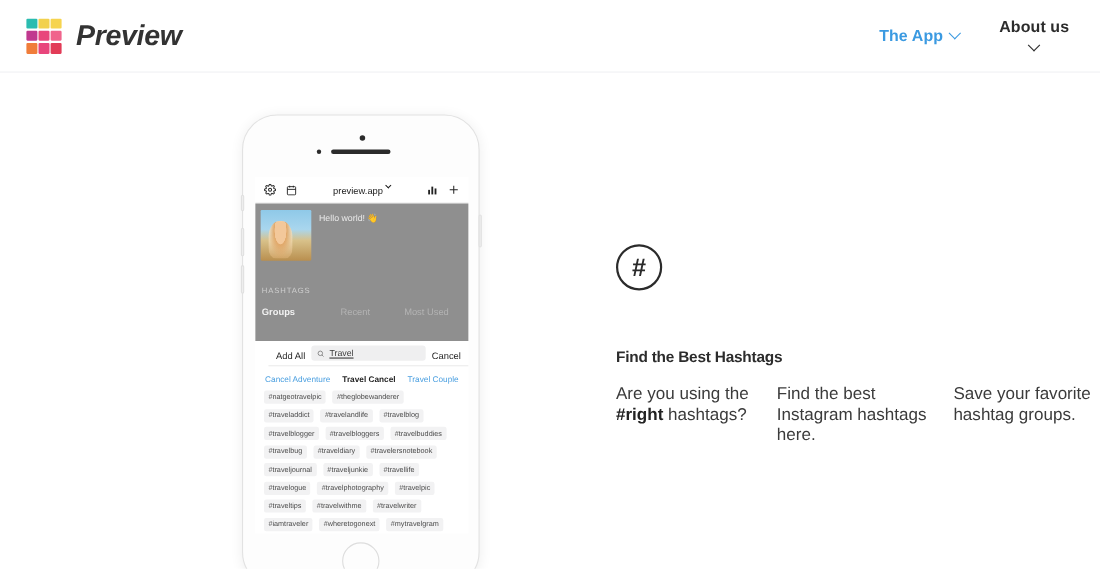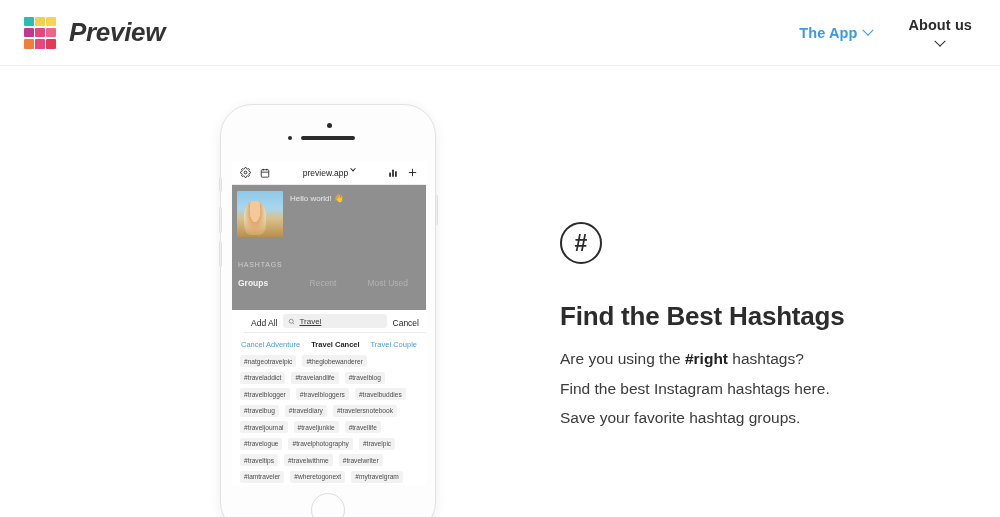--- a/index.html
+++ b/index.html
@@ -362,31 +362,30 @@
     display: flex;
     align-items: center;
     justify-content: center;
     font-size: 23px;
     font-weight: bold;
     color: #2b2b2b;
     line-height: 1;
   }
 
   .feature-title {
-    margin-top: 37px;
-    font-size: 26px;
+    margin-top: 52px;
+    font-size: 14px;
     font-weight: bold;
     color: #2c2c2c;
     letter-spacing: -0.2px;
   }
 
   .feature-lines {
     margin-top: 18px;
     display: flex;
-    flex-direction: column;
     gap: 11px;
   }
   .feature-line {
     font-size: 15.5px;
     color: #3b3b3b;
     line-height: 1.2;
   }
   .feature-line b { font-weight: bold; color: #222; }
 </style>
 </head>

